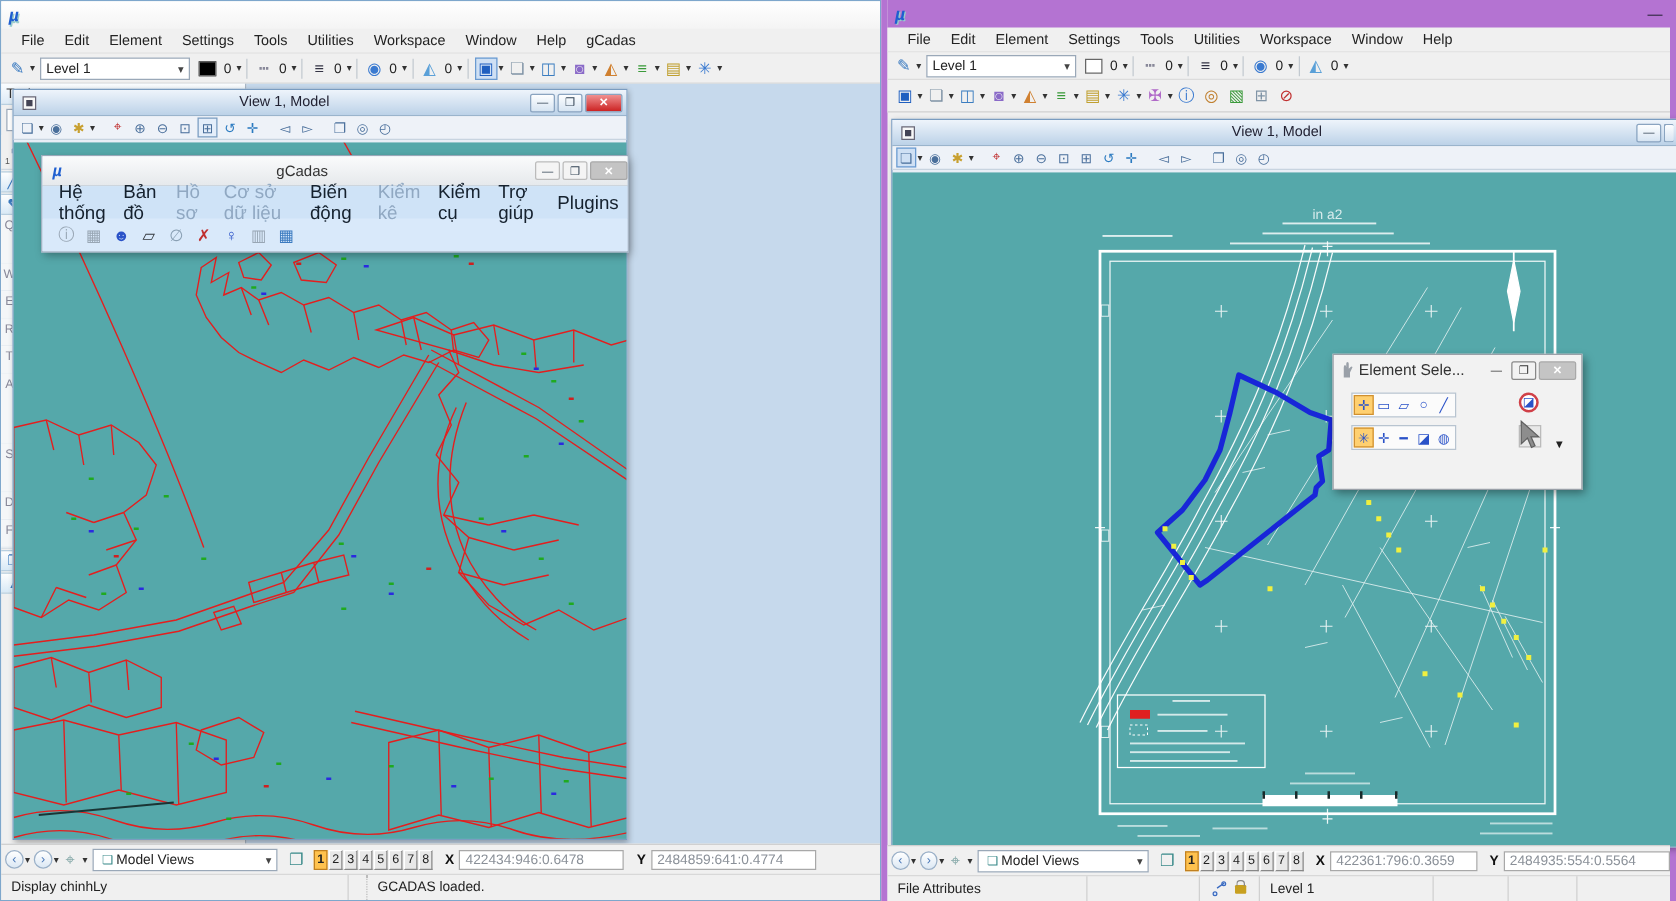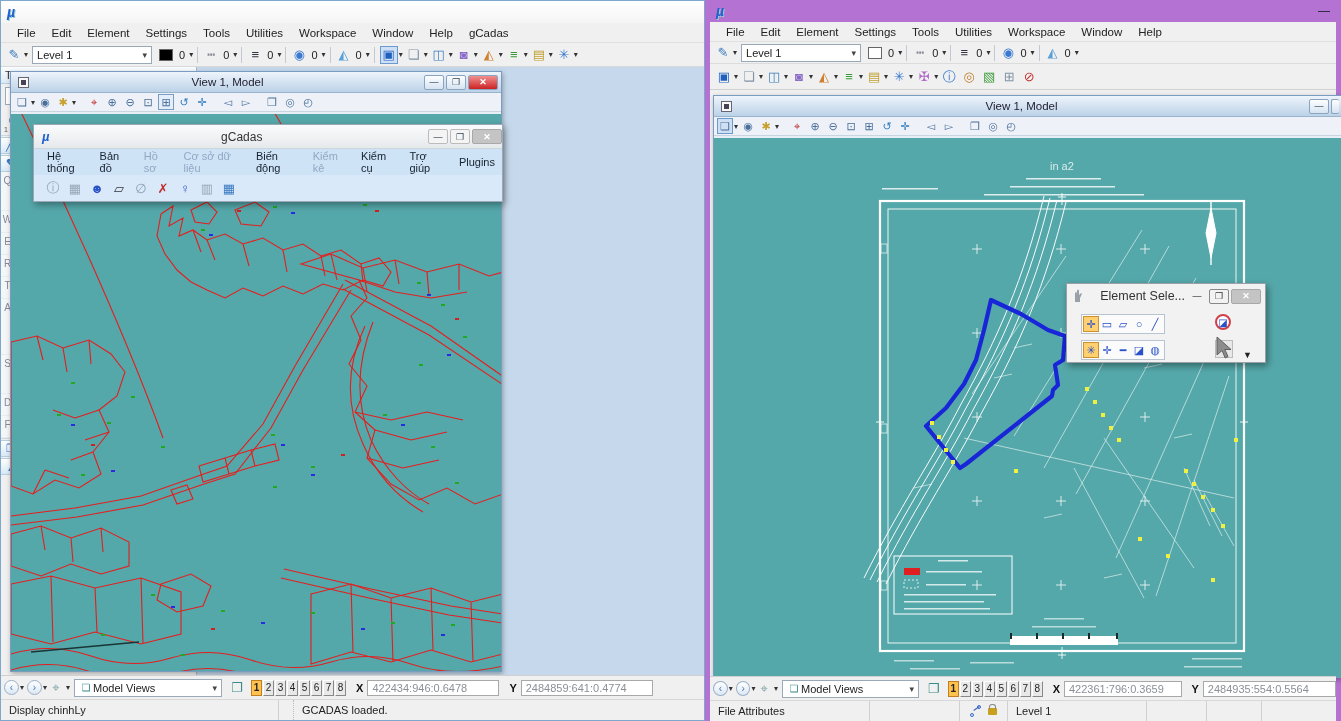--- a/index.html
+++ b/index.html
@@ -70,21 +70,21 @@
   .vw-toolbar { height:19px; display:flex; align-items:center; background:#eef2f8; border-bottom:1px solid #c8d4e0; padding-left:2px; }
   .vw-toolbar .tbi { width:16px; height:16px; font-size:11px; }
   .vw-canvas { position:absolute; left:0; right:0; bottom:0; background:#55a8aa; overflow:hidden; }
 
   
   .gcadas { position:absolute; left:22px; top:52px; width:470px; height:78px; background:#d9e9fa; border:1px solid #9aa8b8; box-shadow:2px 3px 7px rgba(0,0,0,.35); }
   .gc-title { height:24px; background:linear-gradient(#fafbfc,#e6e9ec); display:flex; align-items:center; border-bottom:1px solid #cdd5dd; }
   .gc-title .logo { font-weight:bold; font-style:italic; color:#1f5fd0; font-size:13px; margin:0 8px; }
   .gc-title .title { flex:1; text-align:center; font-size:12px; color:#333; }
   .gc-menus { height:26px; display:flex; align-items:center; background:#cfe3f7; padding-left:6px; }
-  .gc-menu-item { font-size:11px; color:#15212e; padding:3px 7px; font-weight:500; }
+  .gc-menu-item { font-size:15px; color:#15212e; padding:3px 7px; font-weight:500; }
   .gc-menu-item.disabled { color:#90a8c2; }
   .gc-icons { height:26px; display:flex; align-items:center; padding-left:8px; background:#d9e9fa; }
   .gc-icons .tbi { width:22px; font-size:13px; }
 
   
   .statusbar { position:absolute; left:0; right:0; height:24px; background:#f0f0f0; border-top:1px solid #d0d0d0; display:flex; align-items:center; font-size:11px; color:#333; }
   .statusbar2 { position:absolute; left:0; right:0; height:21px; bottom:0; background:#f0f0f0; border-top:1px solid #d8d8d8; display:flex; align-items:center; font-size:11px; color:#222; }
   .navbtn { width:15px; height:15px; border-radius:50%; border:1px solid #9ab0c8; background:linear-gradient(#fff,#dce8f4); color:#4a78b8; font-size:10px; display:flex; align-items:center; justify-content:center; margin-left:3px; }
   .viewnum { width:11px; height:16px; border:1px solid #888; border-top-color:#fff; border-left-color:#fff; background:#e8e8e8; font-size:10px; display:flex; align-items:center; justify-content:center; margin-left:1px; color:#222; }
   .viewnum.active { background:#ffc24e; border-color:#c08020; font-weight:bold; }
@@ -100,21 +100,21 @@
 
   
   .right-win { left:705px; width:636px; border-left:5px solid #b473d2; border-right:5px solid #b473d2; background:#f0f0f0; }
   .right-win .titlebar { background:#b473d2; color:#101c4a; }
   .right-win .titlebar .title { color:#14204e; }
   .rw-attr { height:22px; border-bottom:1px solid #dcdcdc; padding-left:4px; }
   .rw-primary { height:26px; border-bottom:1px solid #d0d0d0; padding-left:4px; }
   .swatch-w { width:14px; height:12px; background:#fff; border:1px solid #666; margin:0 3px; }
 
   
-  .esd { position:absolute; left:352px; top:145px; width:200px; height:80px; background:#f2f2f2; border:1px solid #9aa0a8; box-shadow:2px 3px 7px rgba(0,0,0,.4);text-align:right; }
+  .esd { position:absolute; left:352px; top:145px; width:200px; height:109px; background:#f2f2f2; border:1px solid #9aa0a8; box-shadow:2px 3px 7px rgba(0,0,0,.4); }
   .esd-title { height:24px; display:flex; align-items:center; padding:0 4px; }
   .esd-title .title { font-size:12.5px; color:#333; margin-left:4px; flex:1; }
   .esd-group { position:absolute; display:flex; align-items:center; background:#fbfbfb; border:1px solid #b8c4d0; padding:1px; }
   .esd .tbi { width:16px; height:16px; font-size:11px; color:#2a52c8; }
   .esd .tbi.active { background:#ffd070; border:1px solid #d09030; }
   .ring { width:16px; height:16px; border:2px solid #d04048; border-radius:50%; display:flex; align-items:center; justify-content:center; color:#2a52c8; font-size:10px; background:#fff; }
   .esd-dd { position:absolute; font-size:9px; color:#222; }
 
   .seltext { color:#d8ecec; font-size:11px; }
 </style>
@@ -799,21 +799,21 @@
             </g>
           </g>
 
           <g fill="#ffffff" opacity="0.8">
             <rect x="312" y="40" width="75" height="1.5"></rect>
               <rect x="296" y="48" width="105" height="1.5"></rect>
               <rect x="270" y="56" width="160" height="1.5"></rect>
               <rect x="168" y="50" width="56" height="1.5"></rect>
           </g>
         </svg>
-        <span class="abs seltext" style="left:336px;top:22px">in a2</span>
+        <span class="abs seltext" style="left:336px;top:28px">in a2</span>
 
         
         <div class="esd">
           <div class="esd-title">
             <svg width="12" height="14" viewBox="0 0 12 14">
                 <path d="M4,13 L4,5 Q4,3 5,3 Q6,3 6,5 L6,2 Q6,0.5 7,0.5 Q8,0.5 8,2 L8,6 L9.5,4.5 Q10.5,3.8 11,4.8 L9,9 L9,13 Z" fill="#9aa0a8"></path>
               </svg>
             <span class="title">Element Sele...</span>
             <span class="wbtn" style="background:none;border:none;color:#333">—</span>
             <span class="wbtn" style="background:none;border-color:#888;color:#333">❐</span>

